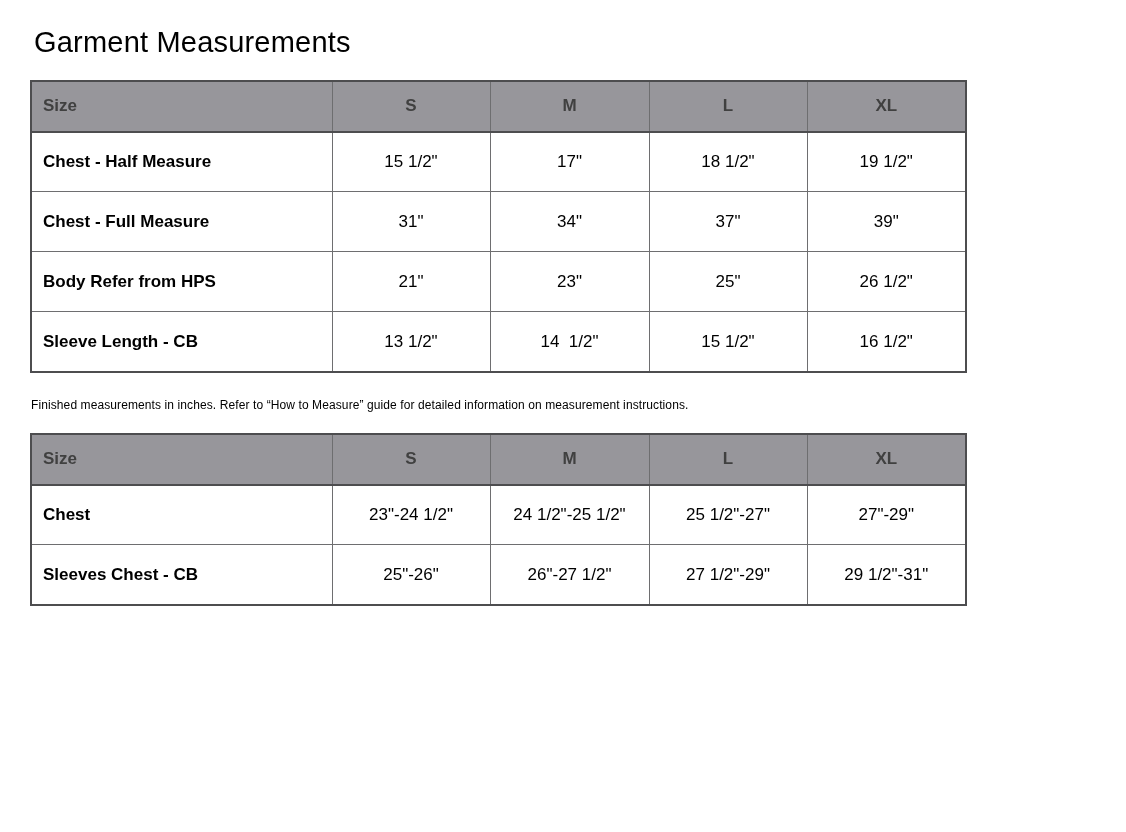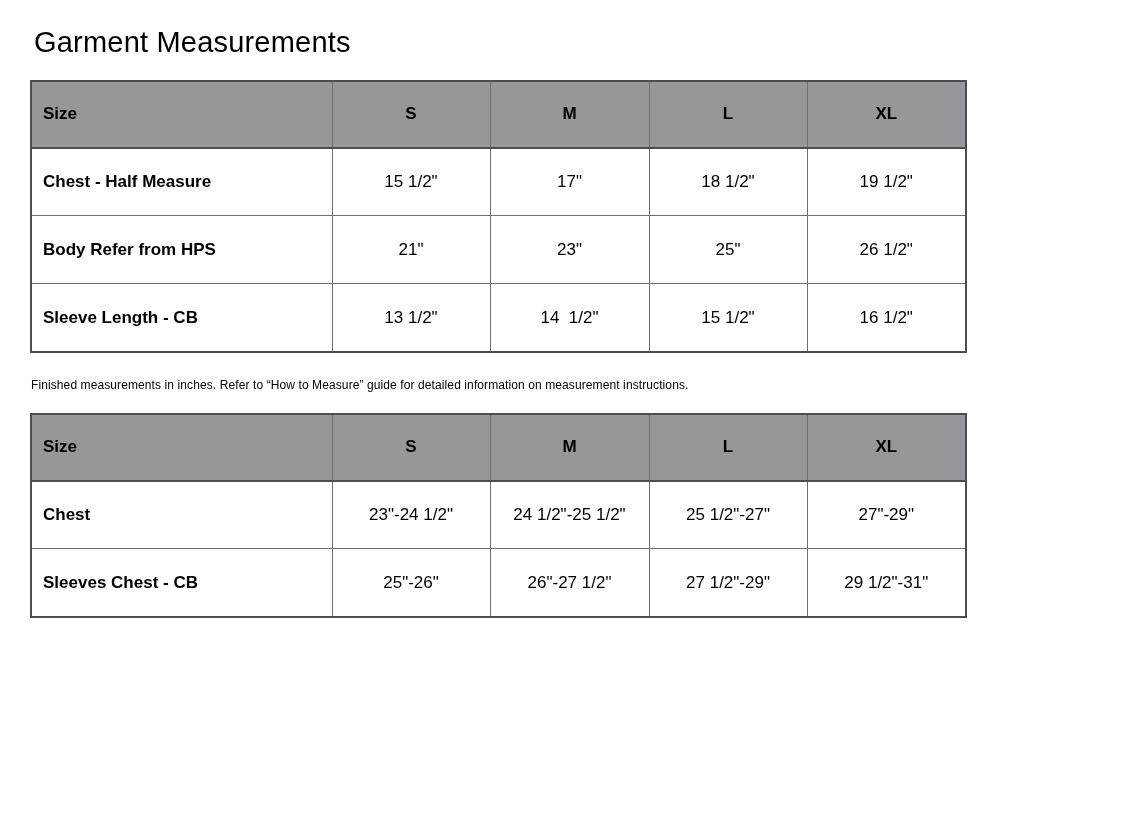--- a/index.html
+++ b/index.html
@@ -31,32 +31,32 @@
     margin-top: 21px;
   }
   .size-table th,
   .size-table td {
     border: 1px solid #6e6e70;
     font-size: 17px;
     padding: 0;
   }
   .size-table thead th {
     background: #97969B;
-    color: #000000;
+    color: #404040;
     font-weight: bold;
-    height: 67px;
+    height: 51px;
     text-align: center;
     border-bottom: 2px solid #4d4d4f;
   }
   .size-table thead th.label-col {
     text-align: left;
     padding-left: 11px;
   }
   .size-table tbody td {
-    height: 68px;
+    height: 60px;
     text-align: center;
     white-space: pre;
     background: #ffffff;
   }
   .size-table tbody td.row-label {
     text-align: left;
     font-weight: bold;
     padding-left: 11px;
     white-space: normal;
   }
@@ -95,20 +95,27 @@
         <th>XL</th>
       </tr>
     </thead>
     <tbody>
       <tr>
         <td class="row-label">Chest - Half Measure</td>
         <td>15 1/2"</td>
         <td>17"</td>
         <td>18 1/2"</td>
         <td>19 1/2"</td>
+      </tr>
+      <tr>
+        <td class="row-label">Chest - Full Measure</td>
+        <td>31"</td>
+        <td>34"</td>
+        <td>37"</td>
+        <td>39"</td>
       </tr>
       <tr>
         <td class="row-label">Body Refer from HPS</td>
         <td>21"</td>
         <td>23"</td>
         <td>25"</td>
         <td>26 1/2"</td>
       </tr>
       <tr>
         <td class="row-label">Sleeve Length - CB</td>

